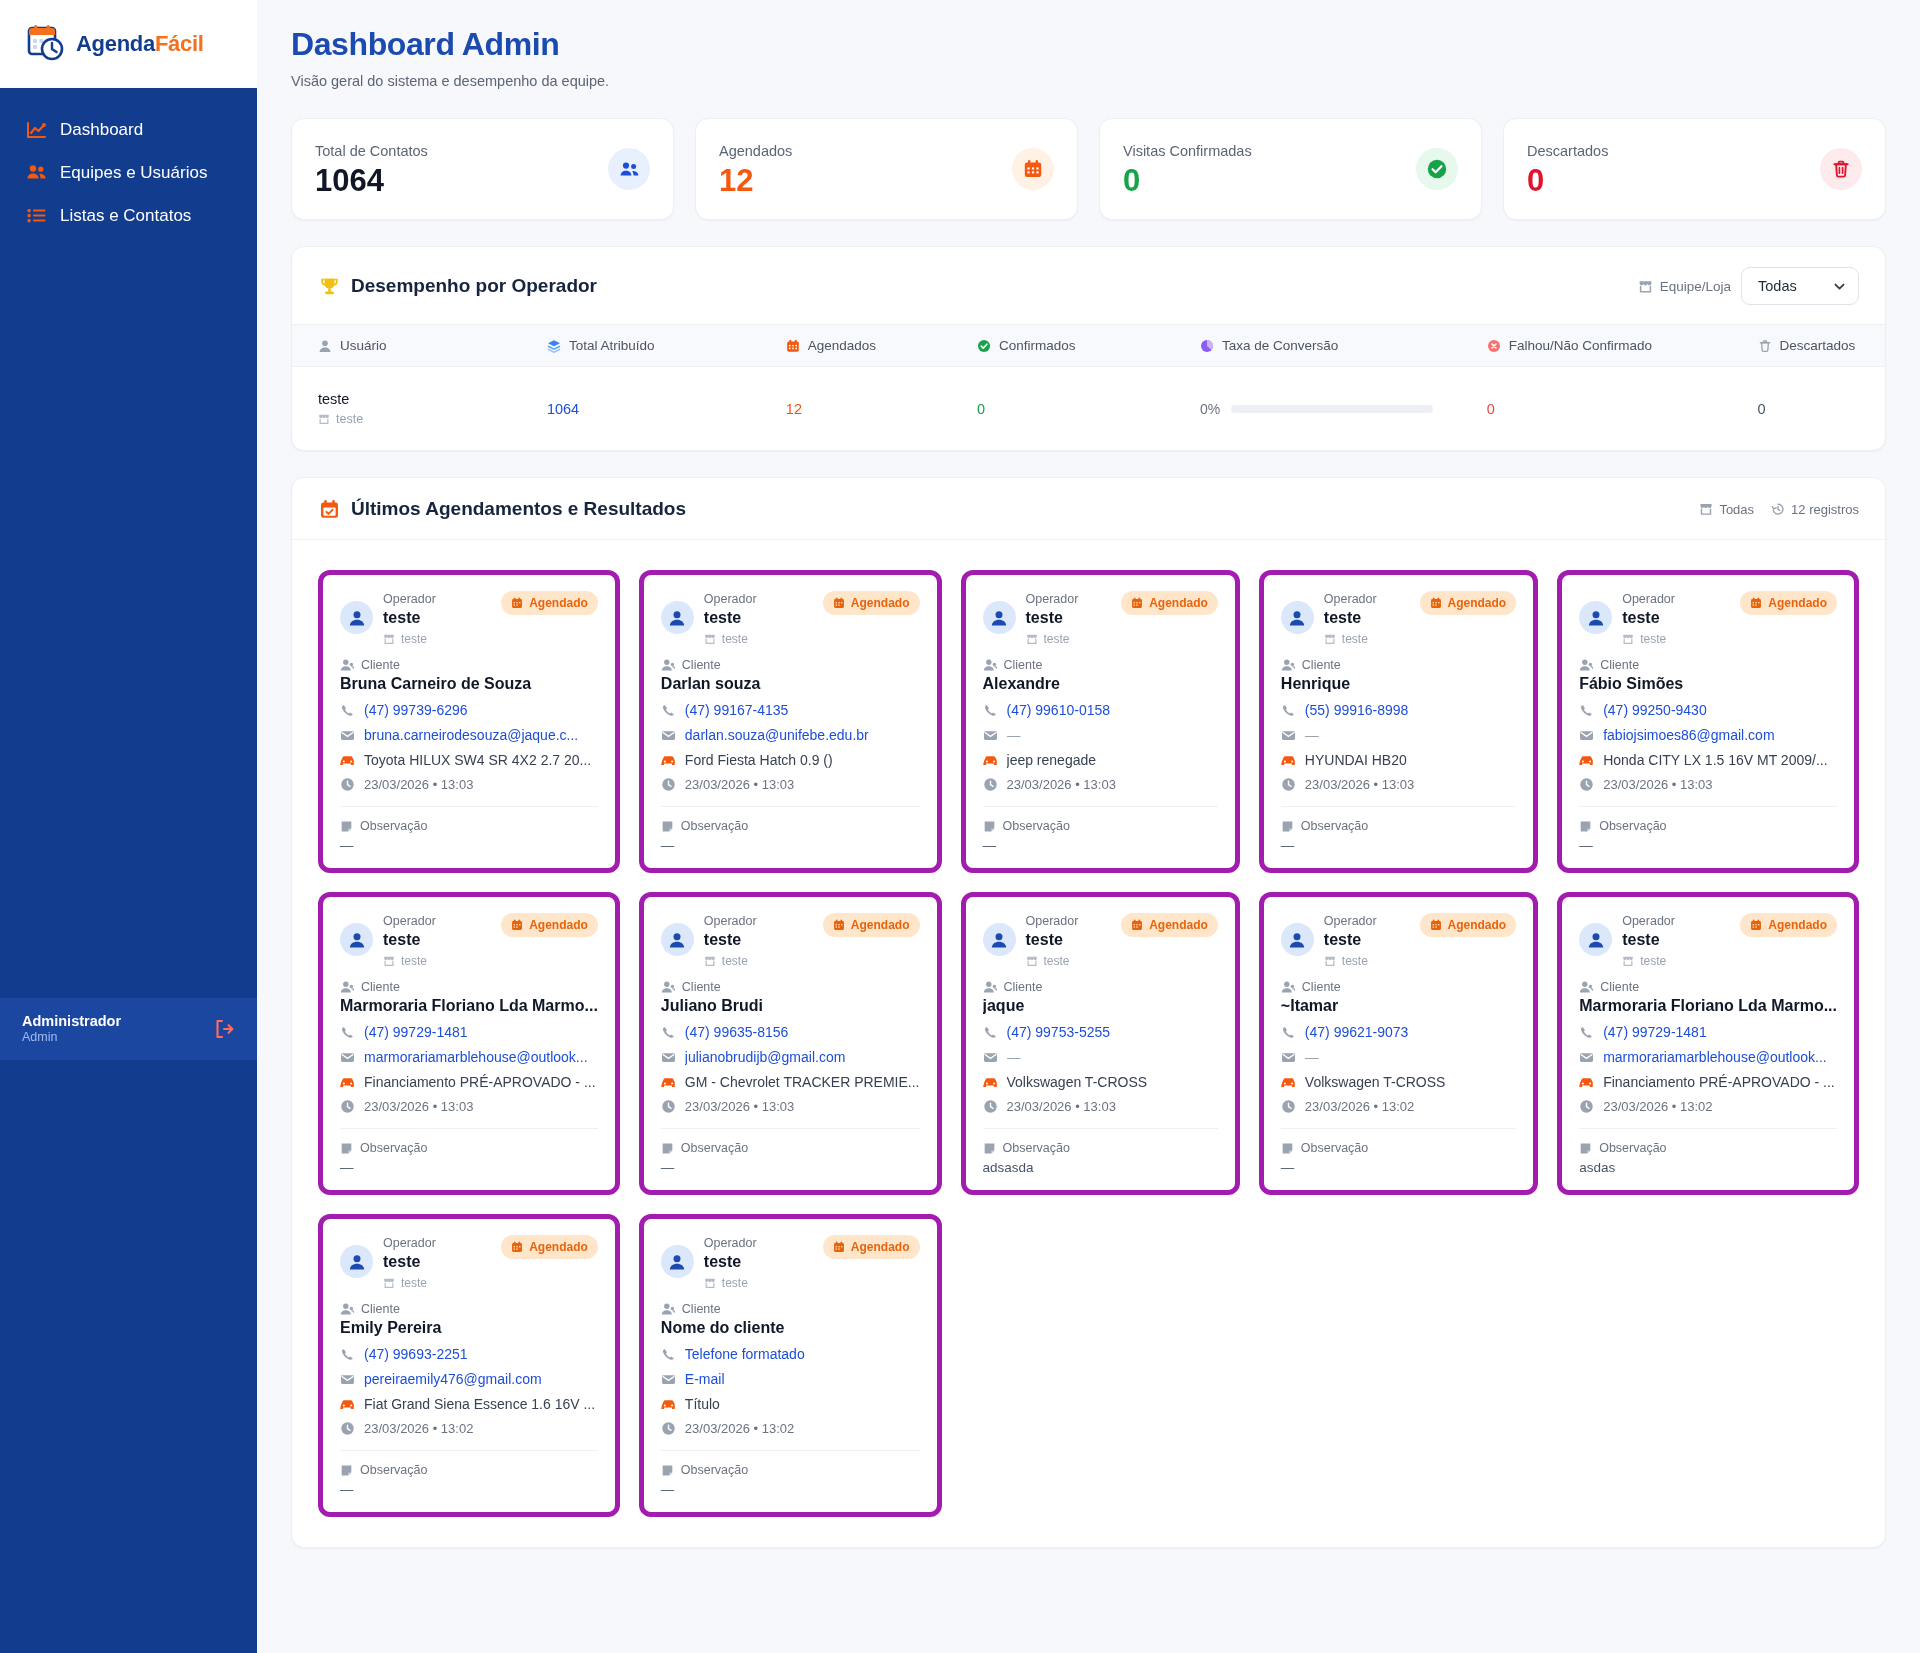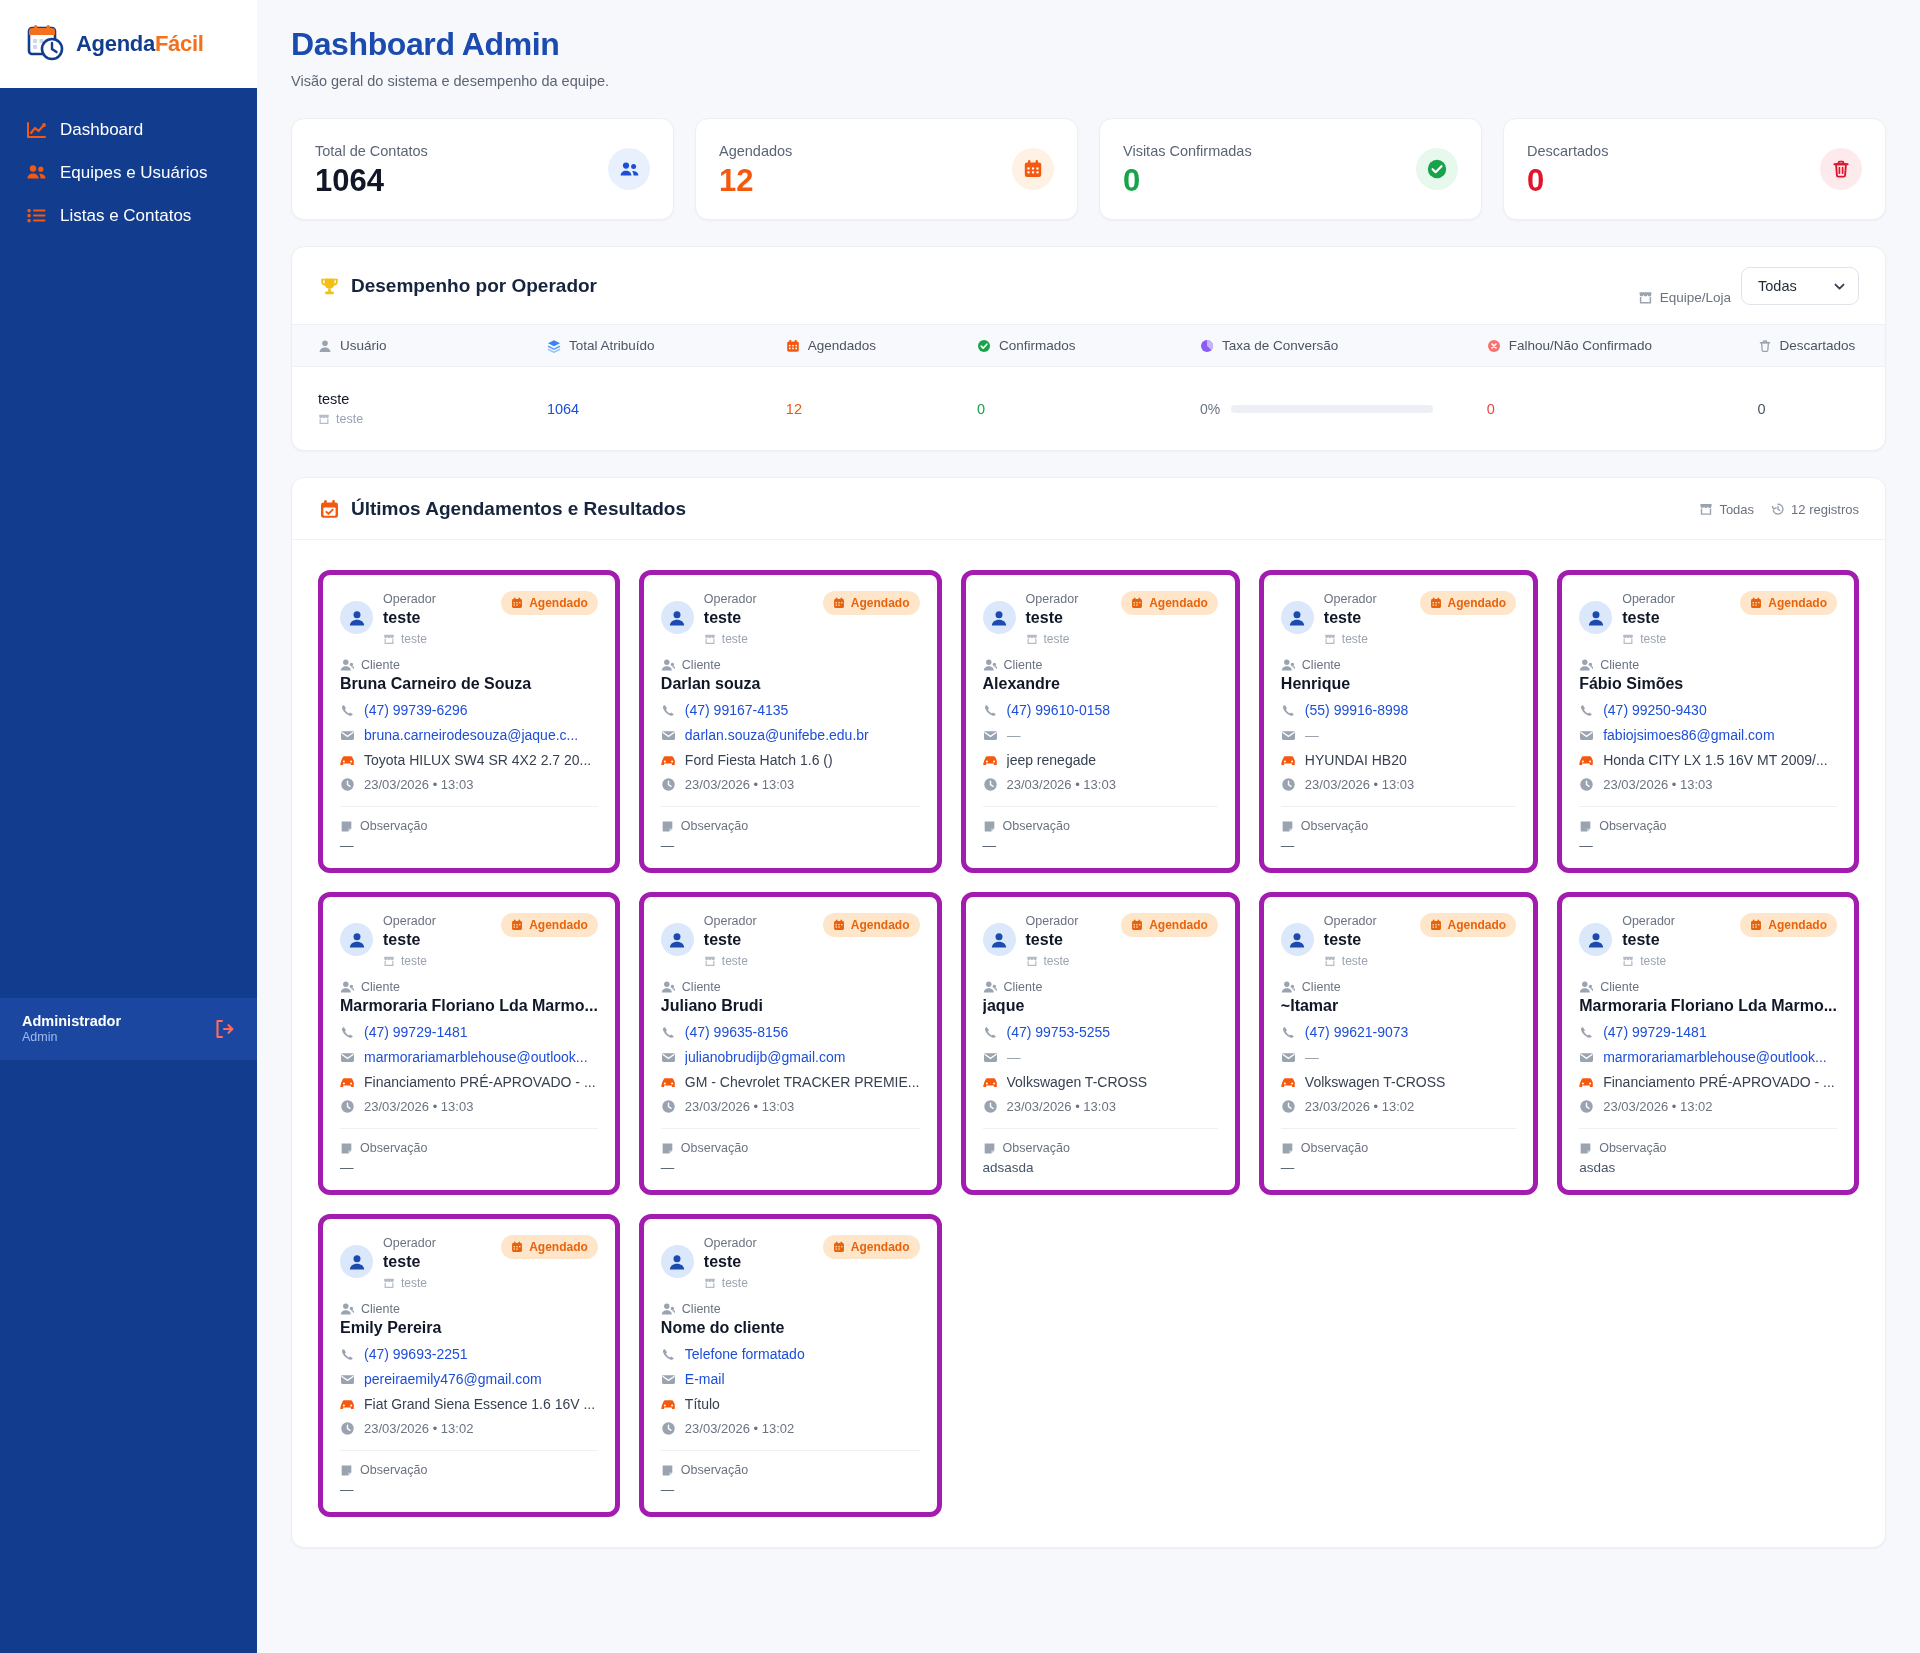--- a/index.html
+++ b/index.html
@@ -111,21 +111,21 @@
     box-shadow: 0 1px 2px rgba(16,24,40,.04);
     overflow: hidden;
   }
   .panel-head {
     display: flex; align-items: center; justify-content: space-between;
     padding: 20px 26px 19px 26px;
   }
   .panel-title { display: flex; align-items: center; gap: 11px; font-size: 19px; font-weight: bold; color: #16243d; }
   .panel-title .p-ico { width: 22px; height: 22px; display: flex; align-items: center; justify-content: center; }
 
-  .head-filter { display: flex; align-items: flex-end; gap: 10px; }
+  .head-filter { display: flex; align-items: center; gap: 10px; }
   .head-filter .lbl { color: #6b7280; font-size: 13.5px; display: flex; align-items: center; gap: 7px; }
   .select-box {
     border: 1px solid #dfe3ea; border-radius: 9px;
     height: 38px; min-width: 118px;
     display: flex; align-items: center; justify-content: space-between;
     padding: 0 12px 0 16px;
     font-size: 14.5px; color: #1f2937; background: #fff; cursor: pointer;
   }
   .chev { width: 13px; height: 13px; color: #374151; }
 
@@ -730,21 +730,21 @@
     </div>
 
     <div class="row-line">
       <span class="ic">
                   <svg width="15" height="15" viewBox="0 0 15 15">
                     <path d="M1.2 7.6l1.5-3.3a1.6 1.6 0 0 1 1.5-1h6.6a1.6 1.6 0 0 1 1.5 1l1.5 3.3v3.6a.9.9 0 0 1-.9.9h-1.2a.9.9 0 0 1-.9-.9v-.6H3.2v.6a.9.9 0 0 1-.9.9H1.1a.9.9 0 0 1-.9-.9z" fill="#f4590f"></path>
                     <circle cx="3.9" cy="8.4" r="1" fill="#fff"></circle>
                     <circle cx="11.1" cy="8.4" r="1" fill="#fff"></circle>
                   </svg>
                 </span>
-      <span class="rt">Ford Fiesta Hatch 1.6 ()</span>
+      <span class="rt">Ford Fiesta Hatch 0.9 ()</span>
     </div>
 
     <div class="row-line time">
       <span class="ic">
                   <svg width="15" height="15" viewBox="0 0 15 15">
                     <circle cx="7.5" cy="7.5" r="6.2" fill="#9aa3b0"></circle>
                     <path d="M7.5 4.1v3.6l2.5 1.6" stroke="#fff" stroke-width="1.4" fill="none" stroke-linecap="round"></path>
                   </svg>
                 </span>
       <span class="rt">23/03/2026  •  13:03</span>

